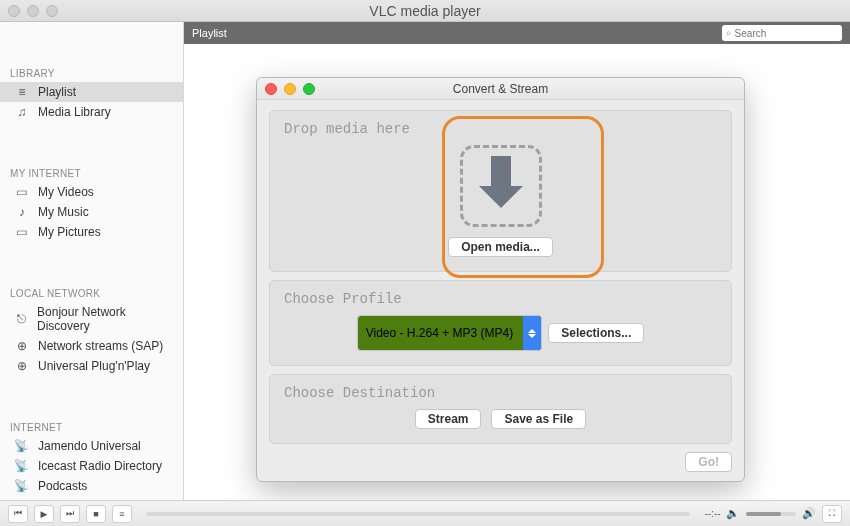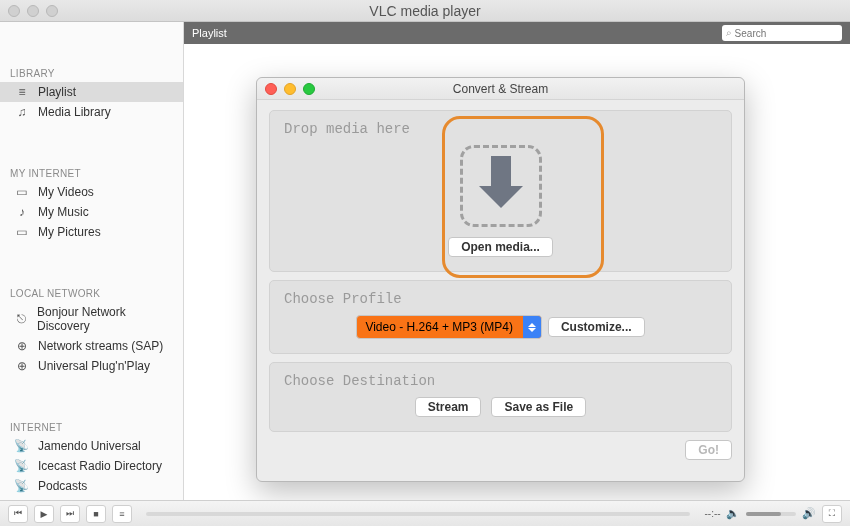--- a/index.html
+++ b/index.html
@@ -42,21 +42,21 @@
   .open-row { display:flex; justify-content:center; margin-top:10px; }
   .dashed-box { width:82px; height:82px; border:3px dashed #a0a0a0; border-radius:14px; display:flex; align-items:center; justify-content:center; }
   .arrow-down { width:0; height:0; position:relative; }
   .arrow-down::before { content:""; position:absolute; left:-10px; top:-30px; width:20px; height:30px; background:#6f7683; }
   .arrow-down::after { content:""; position:absolute; left:-22px; top:0; border-left:22px solid transparent; border-right:22px solid transparent; border-top:22px solid #6f7683; }
   .mac-btn { background:#fff; border:1px solid #c6c6c6; border-radius:4px; font-size:12px; padding:2px 12px; color:#333; cursor:default;font-weight:bold; }
   .mac-btn.disabled { color:#b8b8b8; }
   .highlight { position:absolute; left:172px; top:5px; width:162px; height:162px; border:3px solid #e68a2e; border-radius:18px; pointer-events:none; }
 
   .profile-row { display:flex; justify-content:center; align-items:center; gap:6px; margin-top:4px; }
-  .select { background:#f97316; border:1px solid #c6c6c6; border-radius:4px; height:24px; display:flex; align-items:center; font-size:12px; padding:0 0 0 8px; overflow:hidden; }
+  .select { background:#4d7c0f; border:1px solid #c6c6c6; border-radius:4px; height:36px; display:flex; align-items:center; font-size:12px; padding:0 0 0 8px; overflow:hidden; }
   .select-text { padding-right:10px; }
   .select-caret { width:18px; height:100%; background:#3b82f6; display:flex; flex-direction:column; align-items:center; justify-content:center; gap:1px; }
   .caret-up,.caret-dn { width:0;height:0;border-left:4px solid transparent;border-right:4px solid transparent; }
   .caret-up{border-bottom:4px solid #fff;} .caret-dn{border-top:4px solid #fff;}
 
   .dest-row { display:flex; justify-content:center; gap:10px; margin-top:2px; }
 
   .dlg-footer { display:flex; justify-content:flex-end; padding:0 12px 10px; }
 
   
@@ -173,21 +173,21 @@
     <div class="panel">
       <div class="panel-label">Choose Profile</div>
       <div class="profile-row">
         <div class="select">
           <span class="select-text">Video - H.264 + MP3 (MP4)</span>
           <span class="select-caret">
               <span class="caret-up"></span>
               <span class="caret-dn"></span>
             </span>
         </div>
-        <button class="mac-btn">Customize...</button>
+        <button class="mac-btn">Selections...</button>
       </div>
     </div>
 
     <div class="panel">
       <div class="panel-label">Choose Destination</div>
       <div class="dest-row">
         <button class="mac-btn">Stream</button>
         <button class="mac-btn">Save as File</button>
       </div>
     </div>

